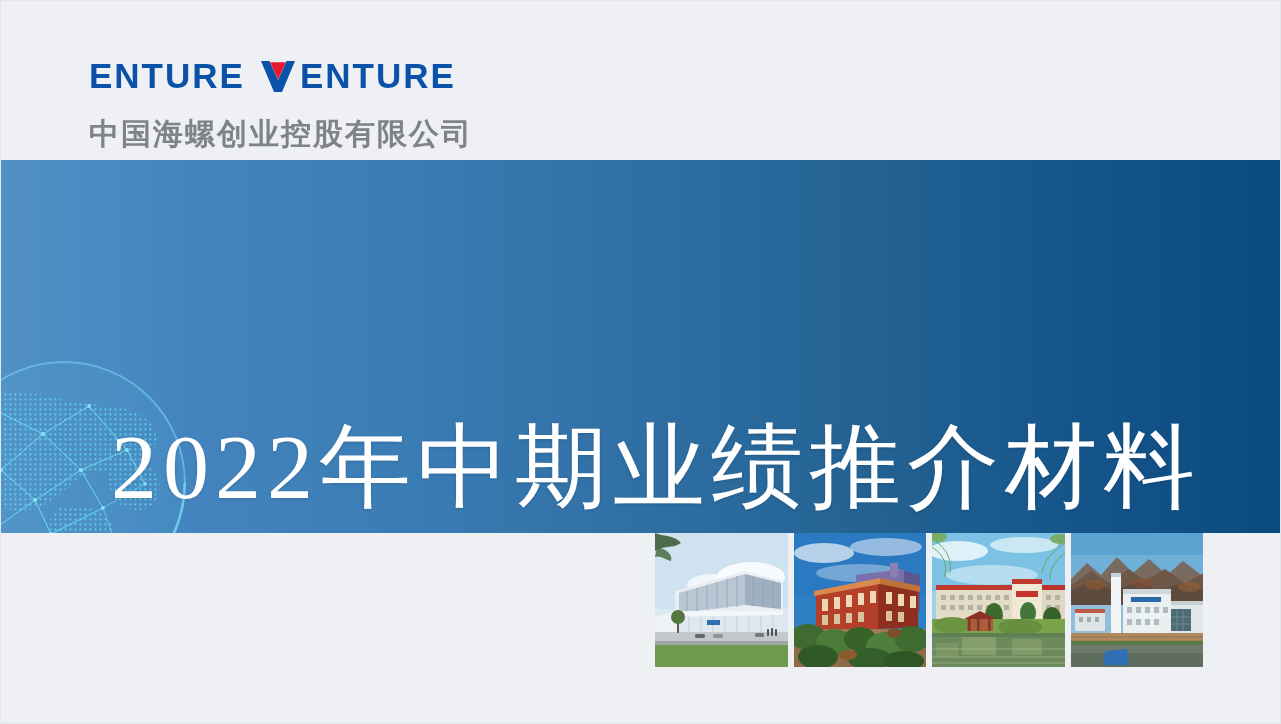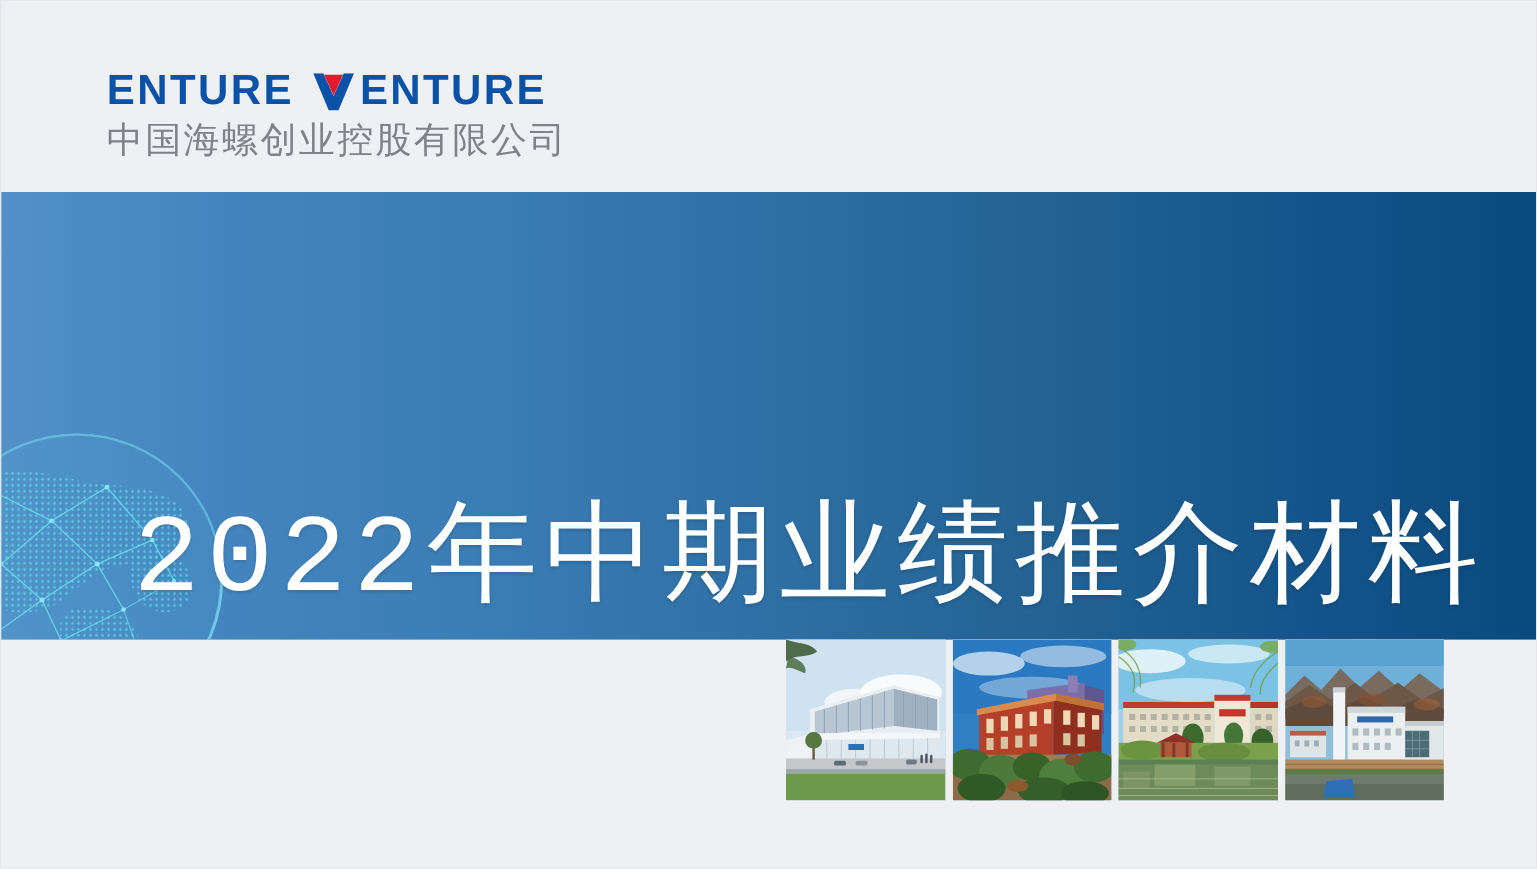--- a/index.html
+++ b/index.html
@@ -67,23 +67,23 @@
     position: absolute;
     left: 0;
     top: 3px;
     width: 34px;
     height: 31px;
   }
   .logo-vmark .v-outer svg { display: block; }
   .logo-word-2 { letter-spacing: 2px; margin-left: 4px; }
 
   .logo-cn {
-    margin-top: 9px;
+    margin-top: 25px;
     font-size: 30px;
-    font-weight: normal;
+    font-weight: bold;
     letter-spacing: 2px;
     color: #7f8286;
     line-height: 1.05;
     font-family: "DejaVu Sans", sans-serif;
   }
 
   
   .banner {
     position: absolute;
     left: 0;
@@ -111,21 +111,21 @@
     pointer-events: none;
   }
   .globe svg { display: block; }
 
   .banner-title {
     position: absolute;
     left: 110px;
     top: 258px;
     width: 1090px;
     color: #ffffff;
-    font-family: Liberation Mono, monospace;
+    font-family: Liberation Serif, serif;
     font-size: 92px;
     line-height: 1.08;
     letter-spacing: 6px;
     white-space: nowrap;
     text-shadow: 0 1px 3px rgba(0,0,0,0.14);
   }
 
   
   .photo-strip {
     position: absolute;

